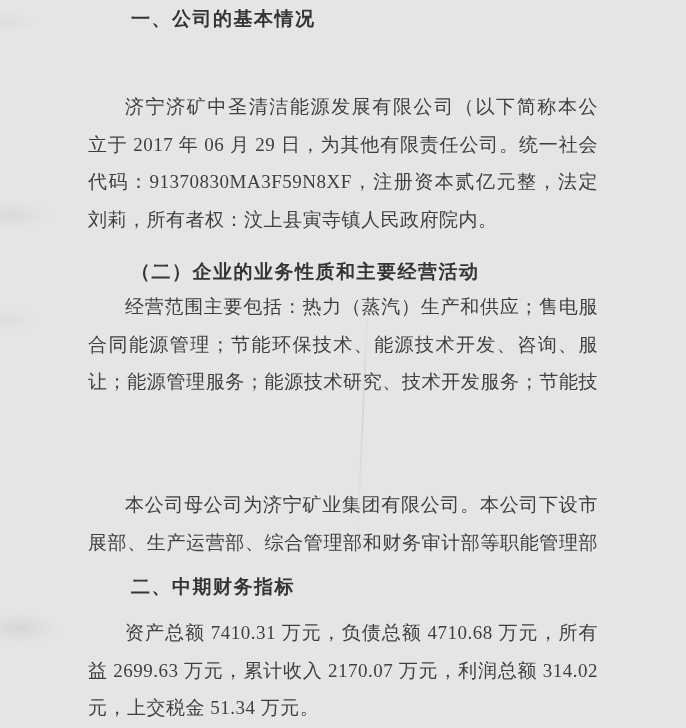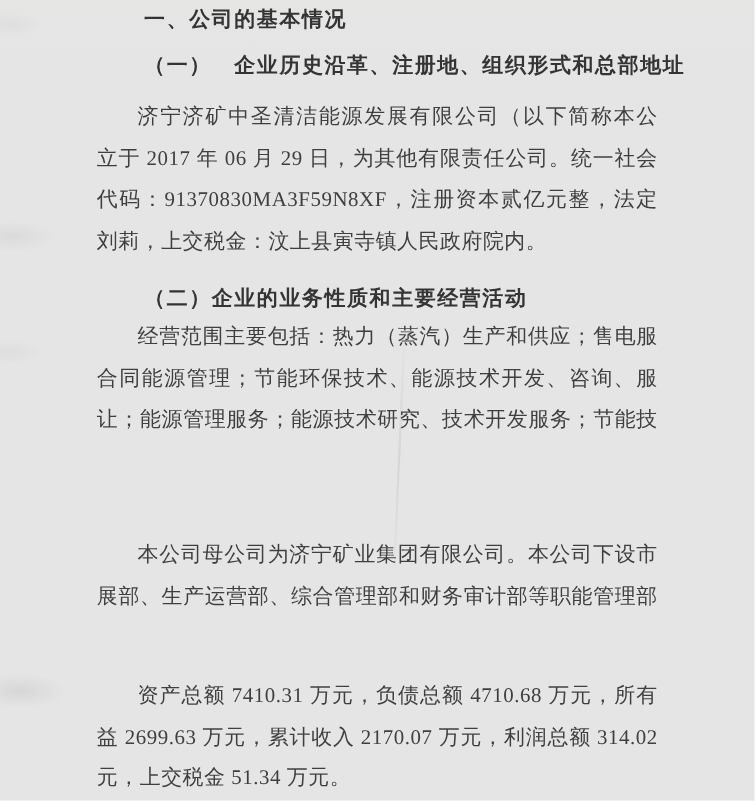--- a/index.html
+++ b/index.html
@@ -84,43 +84,43 @@
 </style>
 </head>
 <body>
 
 <div class="page">
 
   <div class="crease"></div>
 
   <div class="heading" id="p-h1">一、公司的基本情况</div>
 
-  <div class="heading" id="p-s1h">（一）　企业历史沿革、注册地、组织形式和总部地址</div>
 
   <div class="para" id="p-p1">
     <div class="ln fill ind">济宁济矿中圣清洁能源发展有限公司（以下简称本公司）成</div>
     <div class="ln fill">立于 2017 年 06 月 29 日，为其他有限责任公司。统一社会信用</div>
     <div class="ln fill">代码：91370830MA3F59N8XF，注册资本贰亿元整，法定代表人：</div>
-    <div class="ln">刘莉，上交税金：汶上县寅寺镇人民政府院内。</div>
+    <div class="ln">刘莉，所有者权：汶上县寅寺镇人民政府院内。</div>
   </div>
 
   <div class="heading" id="p-s2h">（二）企业的业务性质和主要经营活动</div>
 
   <div class="para" id="p-p2">
     <div class="ln fill ind">经营范围主要包括：热力（蒸汽）生产和供应；售电服务；</div>
     <div class="ln fill">合同能源管理；节能环保技术、能源技术开发、咨询、服务、转</div>
     <div class="ln fill">让；能源管理服务；能源技术研究、技术开发服务；节能技术开</div>
   </div>
 
 
   <div class="para" id="p-p3">
     <div class="ln fill ind">本公司母公司为济宁矿业集团有限公司。本公司下设市场发</div>
     <div class="ln fill">展部、生产运营部、综合管理部和财务审计部等职能管理部门。</div>
   </div>
 
+  <div class="heading" id="p-h2">二、中期财务指标</div>
 
   <div class="para" id="p-p4">
     <div class="ln fill ind">资产总额 7410.31 万元，负债总额 4710.68 万元，所有者权</div>
     <div class="ln fill">益 2699.63 万元，累计收入 2170.07 万元，利润总额 314.02 万</div>
     <div class="ln">元，上交税金 51.34 万元。</div>
   </div>
 
 </div>
 
 </body></html>

